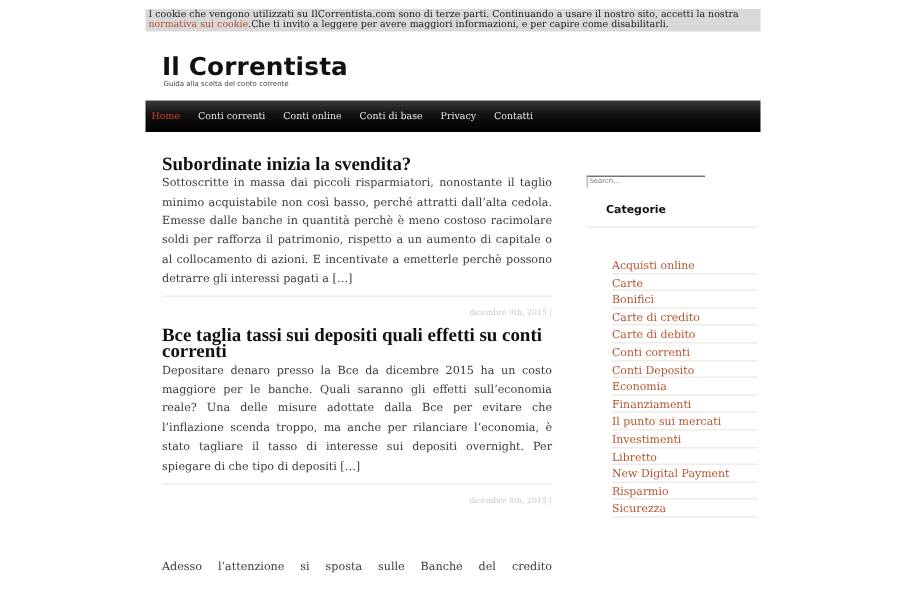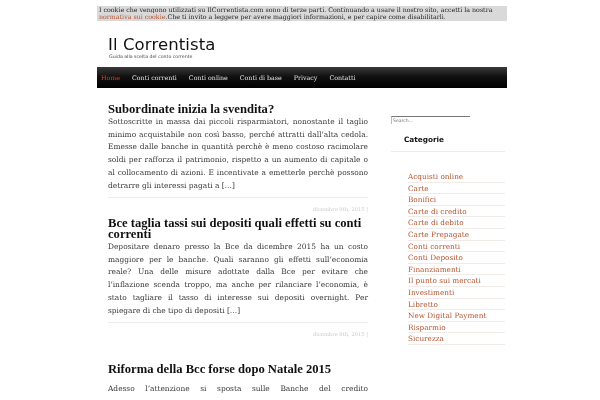--- a/index.html
+++ b/index.html
@@ -9,21 +9,21 @@
   .cookie-bar {
     position: absolute; left: 97px; top: 6px; width: 410px; height: 15px;
     background: #d9d9d9; font-size: 6.3px; line-height: 7.3px; color: #222;
     padding: 0 2px; overflow: hidden; white-space: nowrap;
   }
   .cookie-bar .line { display: block; overflow: hidden; }
   .cookie-bar .cookie-link { color: #b5532f; text-decoration: none; }
 
   .site-title {
     position: absolute; left: 108px; top: 35px;
-    font-family: "DejaVu Sans", sans-serif; font-weight: normal; font-size: 16.5px;
+    font-family: "DejaVu Sans", sans-serif; font-weight: bold; font-size: 16.5px;
     color: #111; letter-spacing: 0.1px;
   }
   .site-tagline {
     position: absolute; left: 109px; top: 54px;
     font-family: "DejaVu Sans", sans-serif; font-size: 4.7px; color: #444;
   }
 
   .nav {
     position: absolute; left: 97px; top: 67px; width: 410px; height: 21px;
     background: linear-gradient(#3a3a3a 0%, #111 45%, #000 100%);
@@ -101,38 +101,37 @@
   </article>
 
   <article class="post" id="post2">
     <a href="#" style="text-decoration:none;display:block;" class="post-title">Bce taglia tassi sui depositi quali effetti su conti correnti</a>
     <p class="post-body">Depositare denaro presso la Bce da dicembre 2015 ha un costo maggiore per le banche. Quali saranno gli effetti sull’economia reale? Una delle misure adottate dalla Bce per evitare che l’inflazione scenda troppo, ma anche per rilanciare l’economia, è stato tagliare il tasso di interesse sui depositi overnight. Per spiegare di che tipo di depositi […]</p>
     <div class="post-divider"></div>
     <div class="post-date">dicembre 8th, 2015 |</div>
   </article>
 
   <article class="post" id="post3">
-    <a href="#" style="text-decoration:none;display:block;" class="post-title">Riforma della Bcc forse dopo Natale 2015</a>
     <p class="post-body" style="text-align:justify;text-align-last:justify;">Adesso l’attenzione si sposta sulle Banche del credito</p>
   </article>
 </main>
 
 <aside class="sidebar">
   <input type="text" class="search-input" placeholder="Search..." style="">
   <div class="widget-title">Categorie</div>
   <div class="widget-rule"></div>
   <ul class="cat-list">
     <li><a href="#">Acquisti online</a></li>
     <li><a href="#">Carte</a></li>
     <li><a href="#">Bonifici</a></li>
     <li><a href="#">Carte di credito</a></li>
     <li><a href="#">Carte di debito</a></li>
-    <li><a href="#">Carte Prepagate</a></li>
     <li><a href="#">Conti correnti</a></li>
     <li><a href="#">Conti Deposito</a></li>
+    <li><a href="#">Economia</a></li>
     <li><a href="#">Finanziamenti</a></li>
     <li><a href="#">Il punto sui mercati</a></li>
     <li><a href="#">Investimenti</a></li>
     <li><a href="#">Libretto</a></li>
     <li><a href="#">New Digital Payment</a></li>
     <li><a href="#">Risparmio</a></li>
     <li><a href="#">Sicurezza</a></li>
   </ul>
 </aside>
 

